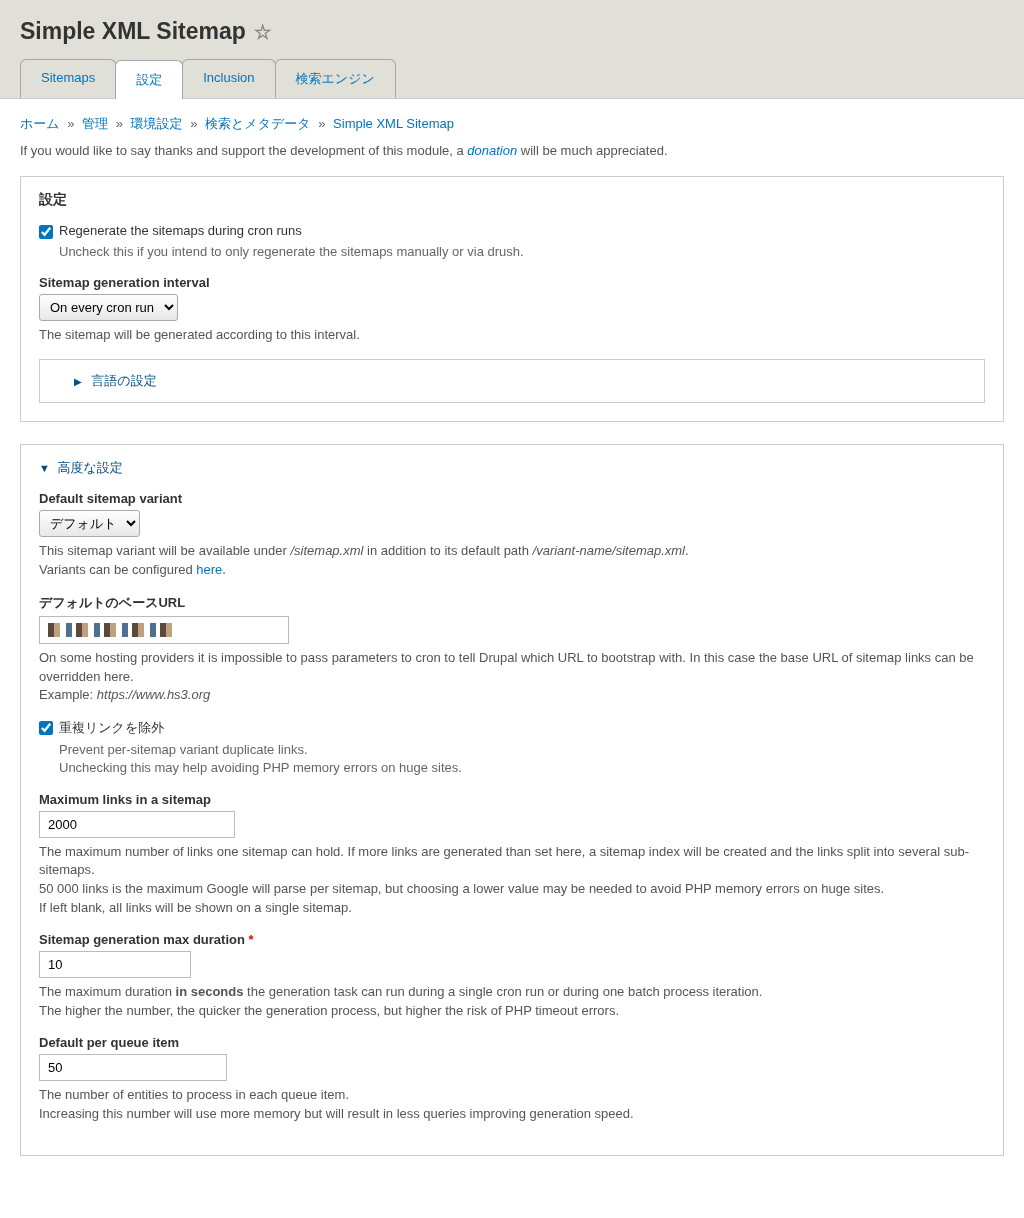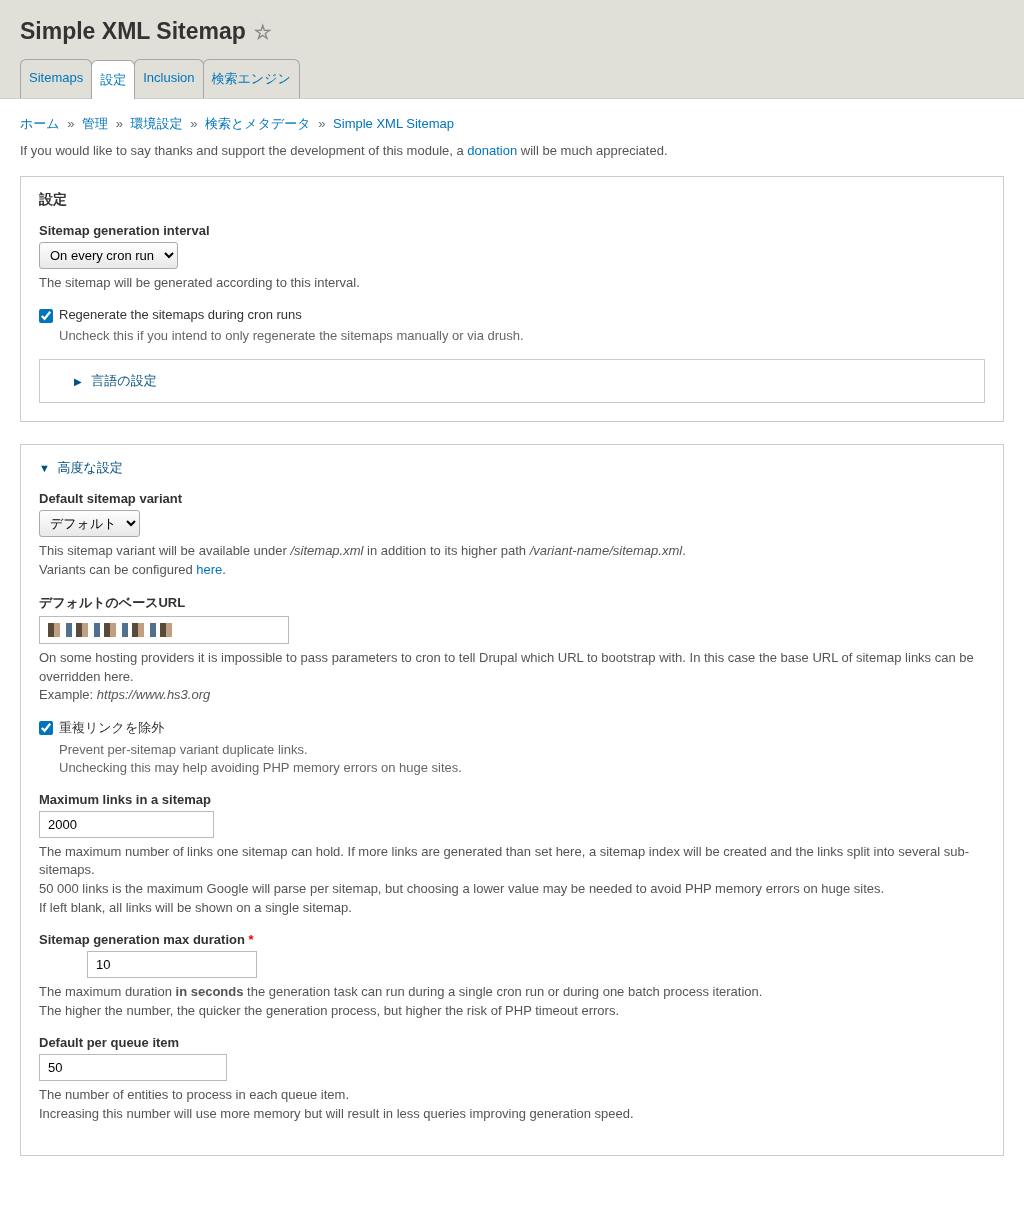--- a/index.html
+++ b/index.html
@@ -1,28 +1,28 @@
 <!DOCTYPE html>
 <html><head>
   <meta charset="utf-8">
   <style>
     * { box-sizing: border-box; margin: 0; padding: 0; }
     body { font-family: "Lucida Grande", "Lucida Sans Unicode", Verdana, sans-serif; font-size: 13px; color: #333; background: #fff; }
     .header-area { background: #e0dfd8; padding: 18px 20px 0 20px; border-bottom: 1px solid #ccc; }
     .page-title { font-size: 23px; font-weight: 600; color: #333; margin-bottom: 14px; display: flex; align-items: center; gap: 8px; }
     .star-icon { color: #888; font-size: 20px; cursor: pointer; }
     .tabs { display: flex; gap: 0; }
-    .tab { padding: 10px 8px; border: 1px solid #a6a6a6; border-bottom: none; background: #e0dfd8; color: #0074bd; cursor: pointer; margin-right: -1px; border-radius: 6px 6px 0 0; font-size: 13px; }
+    .tab { padding: 10px 20px; border: 1px solid #a6a6a6; border-bottom: none; background: #e0dfd8; color: #0074bd; cursor: pointer; margin-right: -1px; border-radius: 6px 6px 0 0; font-size: 13px; }
     .tab.active { background: #fff; color: #0074bd; position: relative; top: 1px; }
     .content { padding: 16px 20px; }
     .breadcrumb { font-size: 13px; margin-bottom: 10px; }
     .breadcrumb a { color: #0074bd; text-decoration: none; }
     .breadcrumb .sep { color: #666; margin: 0 4px; }
     .intro { color: #555; margin-bottom: 18px; font-size: 13px; }
-    .intro a { color: #0074bd; text-decoration: none; }
+    .intro a { color: #0074bd; text-decoration: none; font-style: italic; }
     fieldset.panel { border: 1px solid #ccc; padding: 14px 18px 18px 18px; margin-bottom: 22px; }
     .panel-title { font-weight: 600; font-size: 14px; margin-bottom: 14px; color: #333; }
     .panel-title.toggle { color: #004f80; cursor: pointer; font-size: 13px; font-weight: normal; }
     .panel-title.toggle .arrow { margin-right: 4px; font-size: 11px; }
     .form-item { margin-bottom: 14px; }
     .checkbox-row { display: flex; align-items: flex-start; gap: 6px; }
     .checkbox-row input[type="checkbox"] { margin-top: 2px; accent-color: #0074bd; width: 14px; height: 14px; }
     .checkbox-label { font-size: 13px; color: #333; }
     .description { color: #666; font-size: 13px; margin-top: 4px; margin-left: 20px; line-height: 1.4; }
     .field-label { display: block; font-weight: bold; font-size: 13px; margin-bottom: 4px; color: #333; }
@@ -67,33 +67,33 @@
   </div>
 
   <div class="intro">
     <span>If you would like to say thanks and support the development of this module, a </span><a href="#">donation</a><span> will be much appreciated.</span>
   </div>
 
   <fieldset class="panel">
     <div class="panel-title">設定</div>
 
     <div class="form-item">
+      <div class="checkbox-row">
+        <input type="checkbox" checked="" style="">
+        <span class="checkbox-label">Regenerate the sitemaps during cron runs</span>
+      </div>
+      <div class="description">Uncheck this if you intend to only regenerate the sitemaps manually or via drush.</div>
+    </div>
+
+    <div class="form-item">
       <label class="field-label">Sitemap generation interval</label>
       <select>
         <option>On every cron run</option>
       </select>
       <div class="desc-block">The sitemap will be generated according to this interval.</div>
-    </div>
-
-    <div class="form-item">
-      <div class="checkbox-row">
-        <input type="checkbox" checked="" style="">
-        <span class="checkbox-label">Regenerate the sitemaps during cron runs</span>
-      </div>
-      <div class="description">Uncheck this if you intend to only regenerate the sitemaps manually or via drush.</div>
     </div>
 
 
     <div class="details-box">
       <span class="arrow">▶</span>
       <span>言語の設定</span>
     </div>
   </fieldset>
 
   <fieldset class="panel">
@@ -101,21 +101,21 @@
       <span class="arrow">▼</span>
       <span>高度な設定</span>
     </div>
 
     <div class="form-item">
       <label class="field-label">Default sitemap variant</label>
       <select>
         <option>デフォルト</option>
       </select>
       <div class="desc-block">
-        <span>This sitemap variant will be available under </span><span class="italic">/sitemap.xml</span><span> in addition to its higher path </span><span class="italic">/variant-name/sitemap.xml</span><span>.</span><br>
+        <span>This sitemap variant will be available under </span><span class="italic">/sitemap.xml</span><span> in addition to its default path </span><span class="italic">/variant-name/sitemap.xml</span><span>.</span><br>
         <span>Variants can be configured </span><a href="#">here</a><span>.</span>
       </div>
     </div>
 
     <div class="form-item">
       <label class="field-label">デフォルトのベースURL</label>
       <div style="border:1px solid #bbb; padding:5px 8px; width:250px; height:28px; display:flex; align-items:center;">
         <span class="pixelated"></span>
       </div>
       <div class="desc-block">
@@ -130,33 +130,33 @@
         <span class="checkbox-label">重複リンクを除外</span>
       </div>
       <div class="description">
         <span>Prevent per-sitemap variant duplicate links.</span><br>
         <span>Unchecking this may help avoiding PHP memory errors on huge sites.</span>
       </div>
     </div>
 
     <div class="form-item">
       <label class="field-label">Maximum links in a sitemap</label>
-      <input type="text" style="width: 175px;" value="2000">
+      <input type="text" style="width: 196px;" value="2000">
       <div class="desc-block">
         <span>The maximum number of links one sitemap can hold. If more links are generated than set here, a sitemap index will be created and the links split into several sub-sitemaps.</span><br>
         <span>50 000 links is the maximum Google will parse per sitemap, but choosing a lower value may be needed to avoid PHP memory errors on huge sites.</span><br>
         <span>If left blank, all links will be shown on a single sitemap.</span>
       </div>
     </div>
 
     <div class="form-item">
       <label class="field-label">
         <span>Sitemap generation max duration</span><span class="required"> *</span>
       </label>
-      <input type="text" style="width: 170px; margin-left: 48px;" value="10">
+      <input type="text" style="width: 152px;" value="10">
       <div class="desc-block">
         <span>The maximum duration </span><b>in seconds</b><span> the generation task can run during a single cron run or during one batch process iteration.</span><br>
         <span>The higher the number, the quicker the generation process, but higher the risk of PHP timeout errors.</span>
       </div>
     </div>
 
     <div class="form-item">
       <label class="field-label">Default per queue item</label>
       <input type="text" style="width: 188px;" value="50">
       <div class="desc-block">

